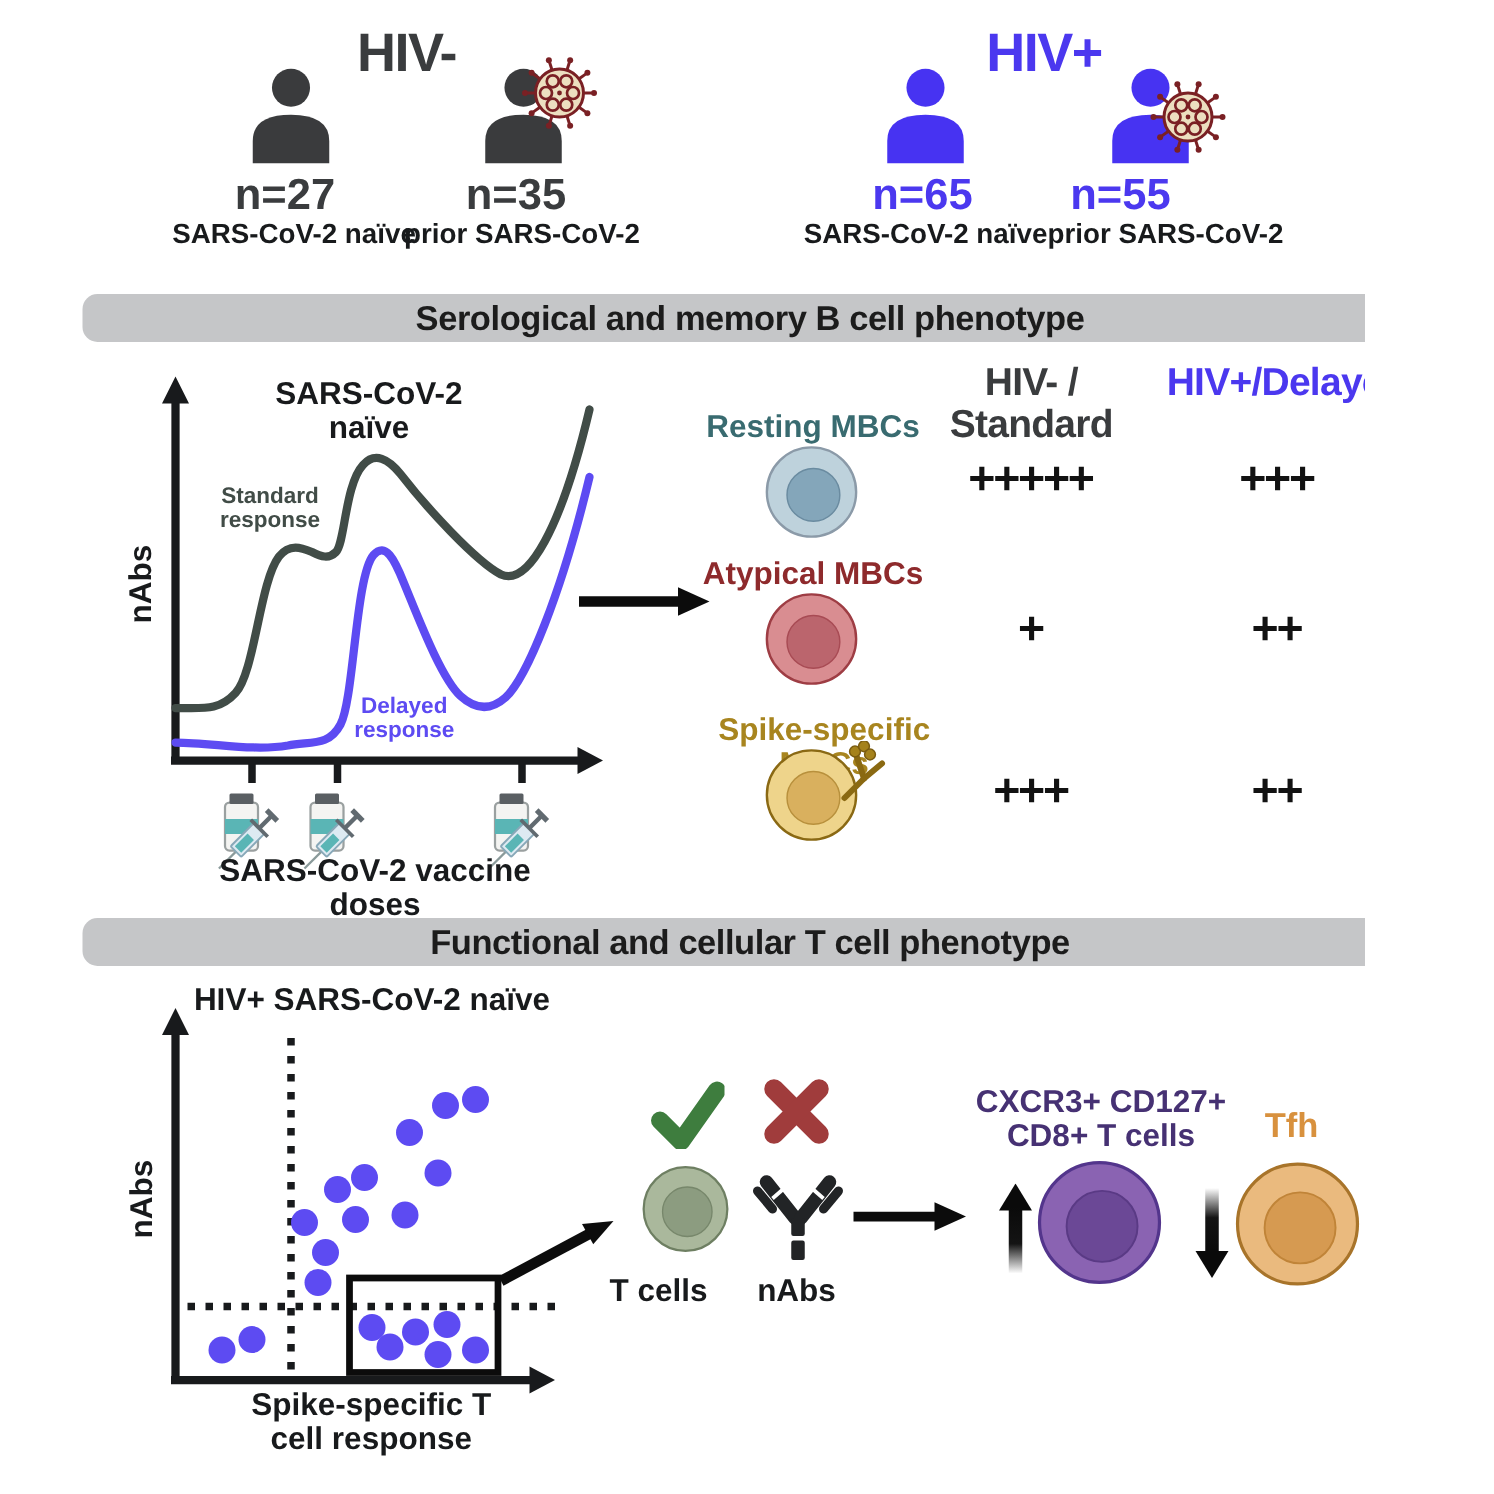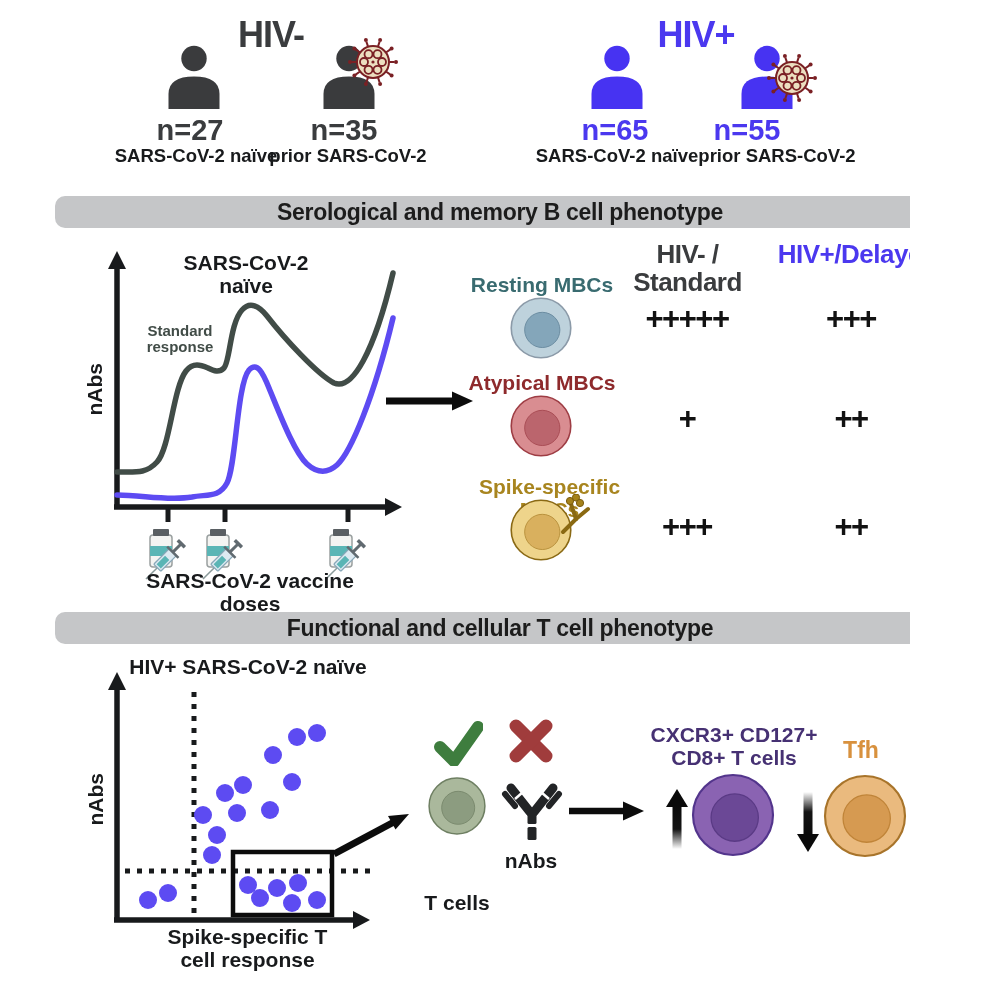--- a/index.html
+++ b/index.html
@@ -141,20 +141,21 @@
     <line x1="268" y1="262" x2="268" y2="277" stroke="#181a1c" stroke-width="5"></line>
     <path d="M37,227 C56,227 66,229 77,217 C90,203 93,143 106,126 C113,117 121,120 128,123 C134,126 139,128 144,123 C150,117 150,78 162,65 C170,56 179,61 187,71 C204,93 237,129 254,138 C272,146 294,108 313,28" fill="none" stroke="var(--curve_dark)" stroke-width="5.5" stroke-linecap="round"></path>
     <path d="M37,250 C62,250 88,256 112,252 C127,249 139,253 147,238 C156,221 157,139 169,125 C177,116 183,128 189,143 C199,167 214,207 227,219 C238,229 248,228 257,220 C271,207 294,152 313,73" fill="none" stroke="var(--dot_blue)" stroke-width="5.5" stroke-linecap="round"></path>
     <use href="#sym-syringe-vial" x="64" y="282" width="48" height="56"></use>
     <use href="#sym-syringe-vial" x="121" y="282" width="48" height="56"></use>
     <use href="#sym-syringe-vial" x="244" y="282" width="48" height="56"></use>
   </svg>
 
   <div class="abs ctr rot axis-label" style="left:60px;top:378px;width:70px;">nAbs</div>
   <div class="abs ctr curve-label" style="left:125px;top:323px;width:110px;color:var(--curve_dark);">Standard response</div>
+  <div class="abs ctr curve-label" style="left:212px;top:463px;width:115px;color:var(--dot_blue);">Delayed response</div>
   <div class="abs ctr axis-label" style="left:135px;top:570px;width:230px;">SARS-CoV-2 vaccine doses</div>
 
   <svg class="abs" style="left:383px;top:389px;" width="92" height="24">
     <line x1="3" y1="12" x2="72" y2="12" stroke="#0c0c0c" stroke-width="7"></line>
     <polygon points="90,12 69,2.5 69,21.5" fill="#0c0c0c"></polygon>
   </svg>
 
   <div class="abs ctr col-head" style="left:600px;top:240px;width:175px;color:var(--dark_text);">HIV- / Standard</div>
   <div class="abs ctr cell-name" style="left:452px;top:274px;width:180px;color:var(--teal);">Resting MBCs</div>
 
@@ -251,21 +252,21 @@
       <path d="M37,42 L56,18" stroke-width="9"></path>
       <path d="M62,24 L52,36" stroke-width="6"></path>
     </g>
     <g stroke="#ffffff" stroke-width="2.5">
       <line x1="18" y1="29" x2="26" y2="22"></line>
         <line x1="52" y1="29" x2="44" y2="22"></line>
     </g>
     <rect x="30.5" y="42" width="9" height="12" rx="1.5" fill="#222426"></rect>
     <rect x="30.5" y="57" width="9" height="13" rx="1.5" fill="#222426"></rect>
   </svg>
-  <div class="abs ctr axis-label" style="left:412px;top:850px;width:90px;margin-top:42px;">T cells</div>
+  <div class="abs ctr axis-label" style="left:394px;top:850px;width:90px;">T cells</div>
   <div class="abs ctr axis-label" style="left:491px;top:850px;width:80px;">nAbs</div>
 
   <svg class="abs" style="left:566px;top:799px;" width="80" height="24">
     <line x1="3" y1="12" x2="60" y2="12" stroke="#0c0c0c" stroke-width="6.5"></line>
     <polygon points="78,12 57,2.5 57,21.5" fill="#0c0c0c"></polygon>
   </svg>
 
   <div class="abs ctr cell-name" style="left:645px;top:724px;width:178px;color:var(--purple);">CXCR3+ CD127+ CD8+ T cells</div>
   <svg class="abs" style="left:664px;top:789px;" width="26" height="60">
     <defs>

